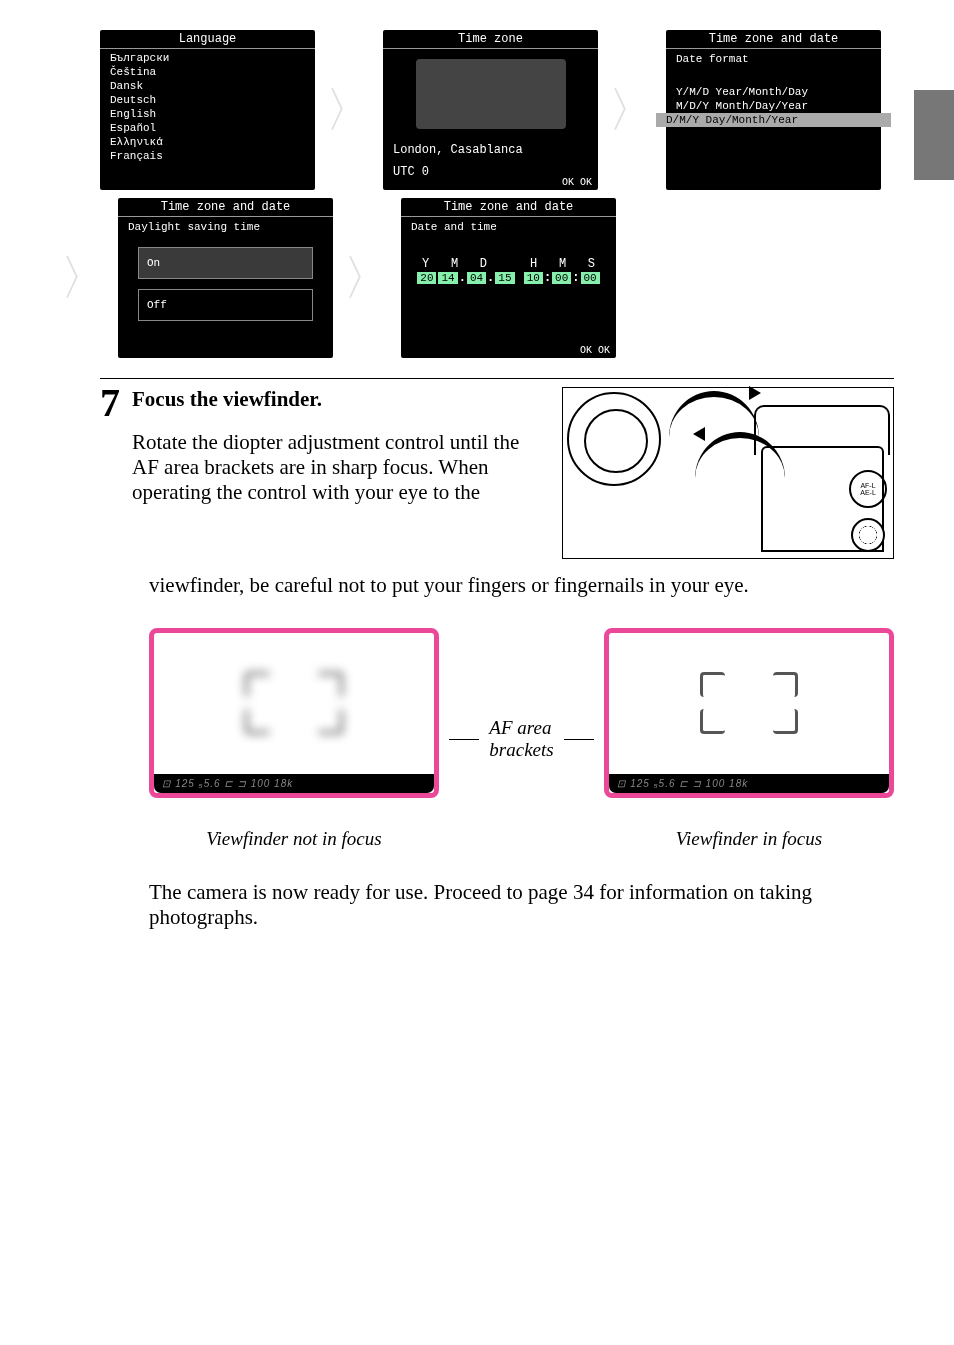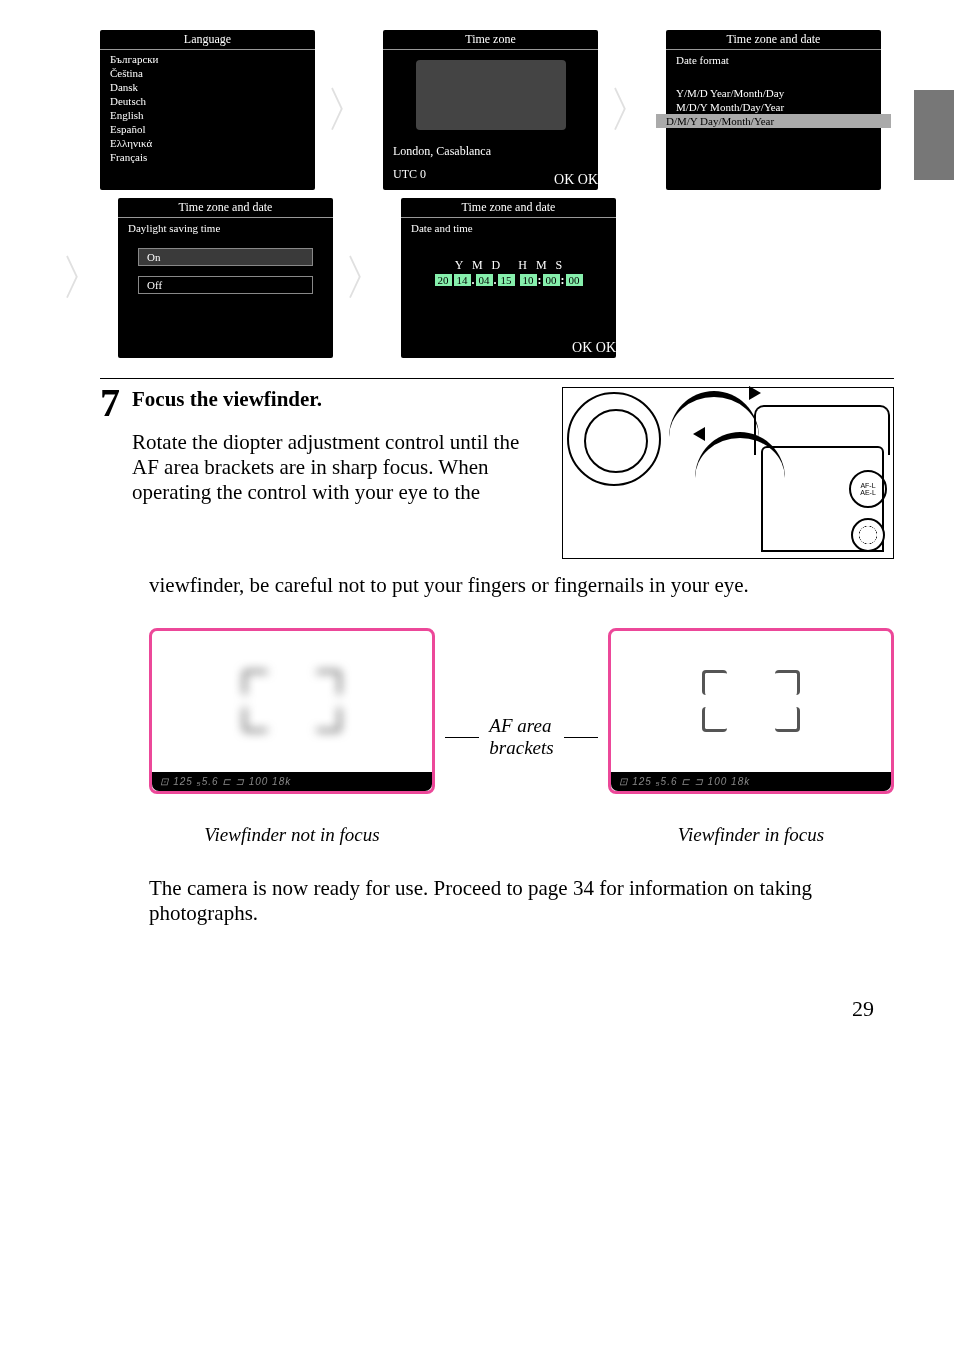--- a/index.html
+++ b/index.html
@@ -24,21 +24,21 @@
   }
   .screens-row {
     display: flex;
     align-items: center;
     gap: 10px;
     margin-bottom: 8px;
   }
   .screen {
     background: #000;
     color: #fff;
-    font-family: Liberation Serif, serif;
+    font-family: Liberation Mono, monospace;
     font-size: 11px;
     width: 215px;
     height: 160px;
     position: relative;
     border-radius: 2px;
   }
   .screen-title {
     text-align: center;
     border-bottom: 1px solid #999;
     padding: 2px 0;
@@ -52,22 +52,22 @@
   }
   .highlight {
     background: #aaa;
     color: #000;
     margin: 0 -10px;
     padding: 1px 10px !important;
   }
   .footer {
     position: absolute;
     bottom: 2px;
-    right: 0;
-    font-size: 14px;
+    right: 6px;
+    font-size: 10px;
   }
   .map {
     margin: 10px auto;
     width: 150px;
     height: 70px;
     background: #444;
     position: relative;
     border-radius: 4px;
   }
   .map-left, .map-right {
@@ -80,21 +80,21 @@
   .tz-label {
     padding: 4px 10px;
     font-size: 12px;
   }
   .date-opts div {
     padding: 1px 10px;
   }
   .dst-box, .dst-off {
     border: 1px solid #888;
     margin: 10px 20px;
-    padding: 2px 8px;
+    padding: 9px 8px;
     font-size: 11px;
   }
   .dst-box { background: #3a3a3a; }
   .date-entry {
     text-align: center;
     padding-top: 20px;
     font-size: 12px;
   }
   .date-vals span {
     background: #86efac;
@@ -150,21 +150,21 @@
   }
   .vf-row {
     display: flex;
     align-items: center;
     gap: 10px;
     margin: 30px 0 8px 49px;
   }
   .vf-screen {
     width: 280px;
     height: 160px;
-    border: 3px solid #ec4899;
+    border: 5px solid #ec4899;
     border-radius: 8px;
     position: relative;
     display: flex;
     align-items: center;
     justify-content: center;
     flex-direction: column;
   }
   .brackets {
     width: 98px;
     height: 62px;
@@ -410,14 +410,13 @@
             <div class="br-corner br-c"></div>
         </div>
         <div class="vf-info">⊡  125  ₅5.6         ⊏  ⊐  100  18k</div>
       </div>
       <div class="vf-label">Viewfinder in focus</div>
     </div>
   </div>
 
   <div class="final-text">The camera is now ready for use.  Proceed to page 34 for information on taking photographs.</div>
 
-  <div class="page-num">29</div>
 </div>
 
 </body></html>

